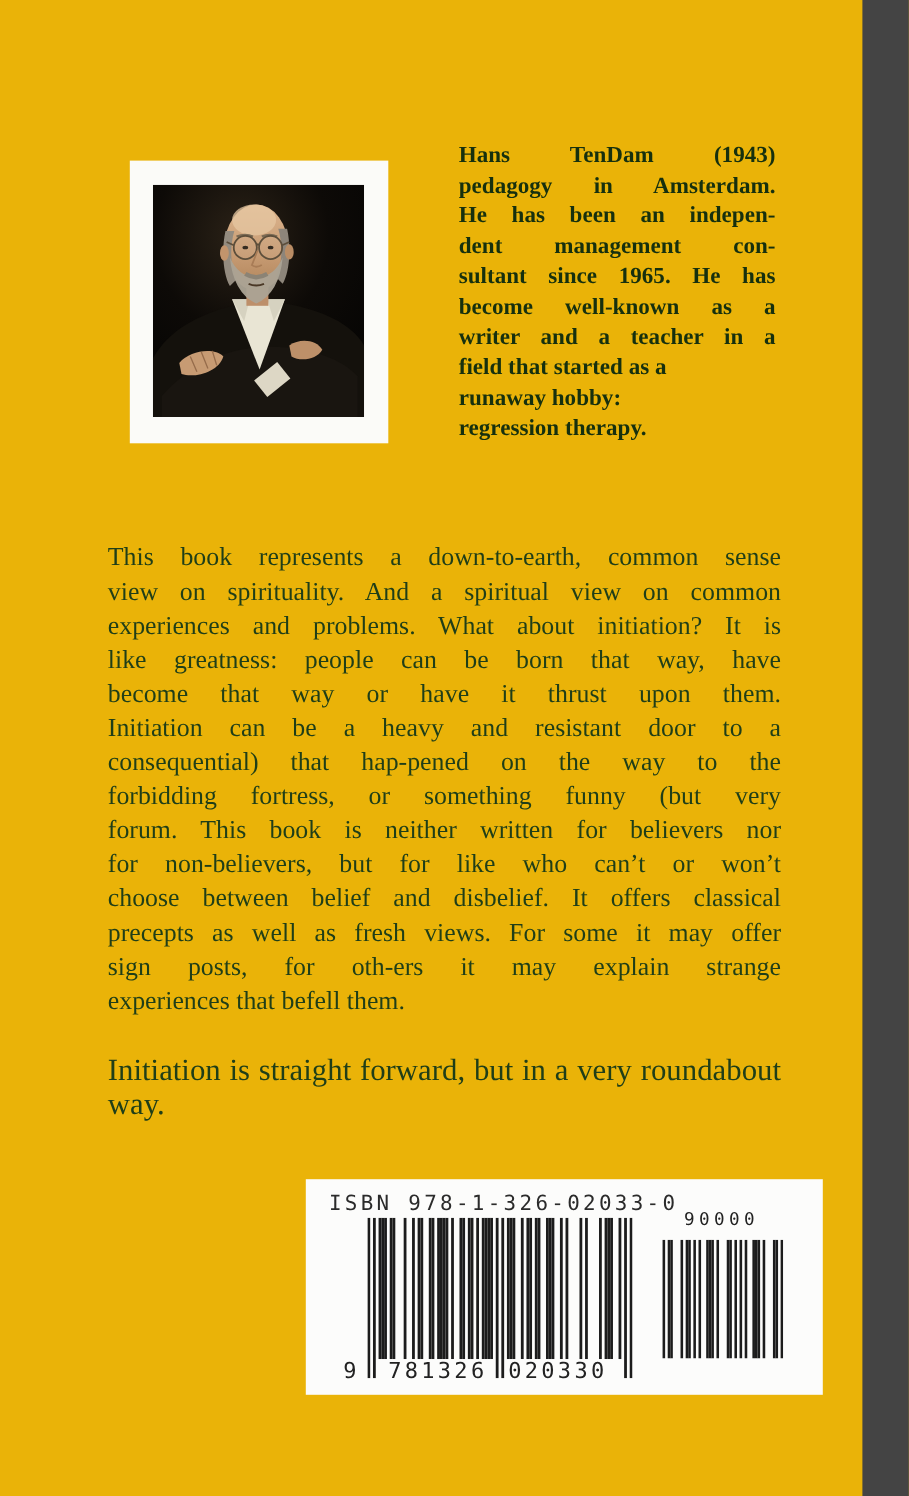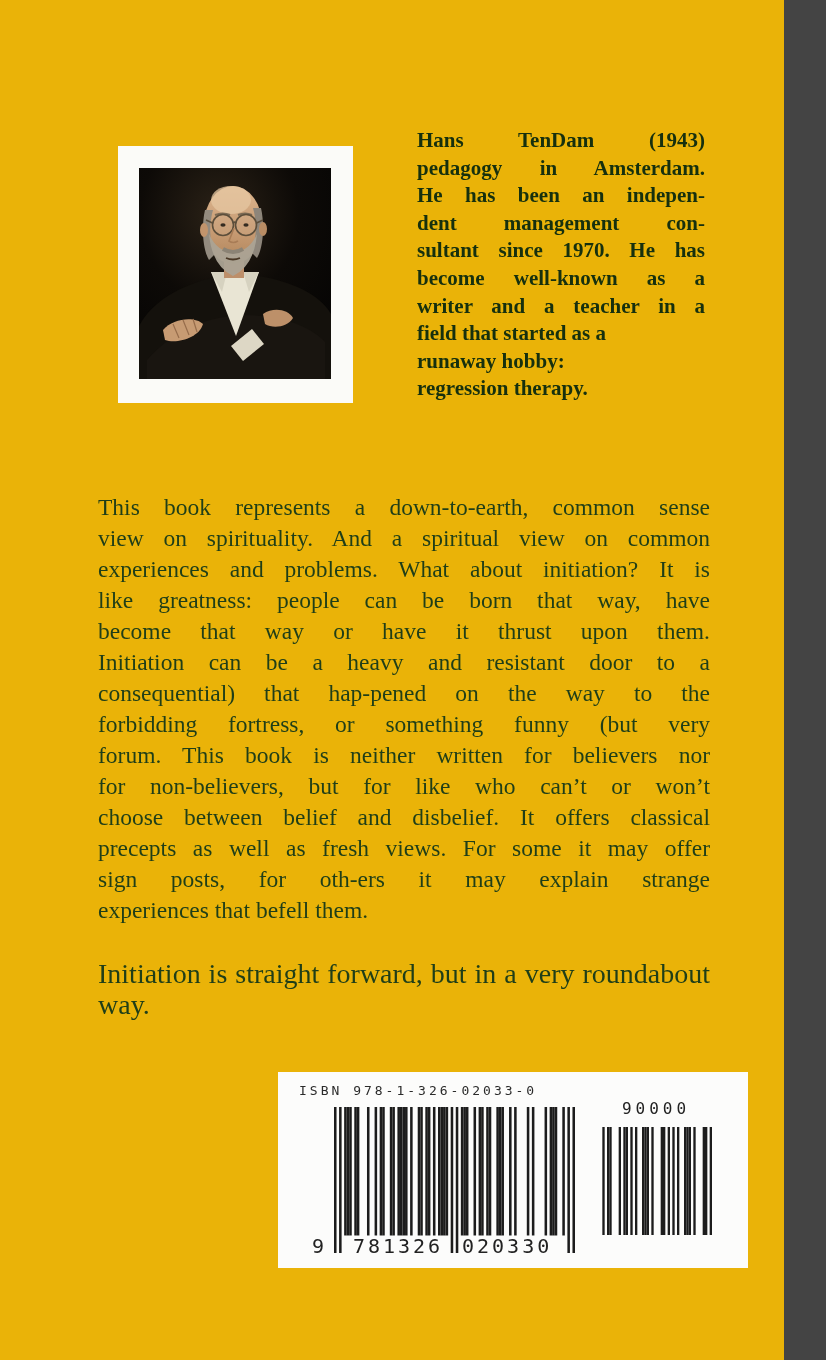--- a/index.html
+++ b/index.html
@@ -42,21 +42,21 @@
   
   .barcode-box{
     position:absolute;left:278px;top:1072px;
     width:470px;height:196px;
     background:#fcfcfb;
     font-family:"DejaVu Sans Mono", monospace;
     color:#2b2b2b;
   }
   .isbn-line{
     position:absolute;left:21px;top:11px;
-    font-size:13px;letter-spacing:3px;white-space:nowrap;
+    font-size:19px;letter-spacing:3px;white-space:nowrap;
   }
   .ean-svg{position:absolute;left:56px;top:35px;width:241px;height:146px;display:block;}
   .ean-svg rect, .addon-svg rect{fill:#1c1c1c;}
   .ean-digits{position:absolute;top:162px;left:0;width:100%;height:24px;font-size:20px;color:#222;}
   .ean-digit-9{position:absolute;left:34px;}
   .ean-group-1{position:absolute;left:66px;width:108px;text-align:center;letter-spacing:3px;}
   .ean-group-2{position:absolute;left:184px;width:102px;text-align:left;letter-spacing:3px;}
   .addon-label{
     position:absolute;left:322px;top:27px;width:112px;
     text-align:center;font-size:16px;letter-spacing:4px;color:#222;
@@ -126,21 +126,21 @@
       <path d="M124,146 C134,139 149,141 154,150 C149,159 134,161 126,156 Z" fill="#bd9069"></path>
     </svg>
   </div>
 
   <div class="bio">
     <div>
         <div class="jl">Hans TenDam (1943)</div>
         <div class="jl">pedagogy in Amsterdam.</div>
         <div class="jl">He has been an indepen-</div>
         <div class="jl">dent management con-</div>
-        <div class="jl">sultant since 1970. He has</div>
+        <div class="jl">sultant since 1965. He has</div>
         <div class="jl">become well-known as a</div>
         <div class="jl">writer and a teacher in a</div>
       </div>
     <div>
         <div class="ll">field that started as a</div>
         <div class="ll">runaway hobby:</div>
         <div class="ll">regression therapy.</div>
       </div>
   </div>
 

